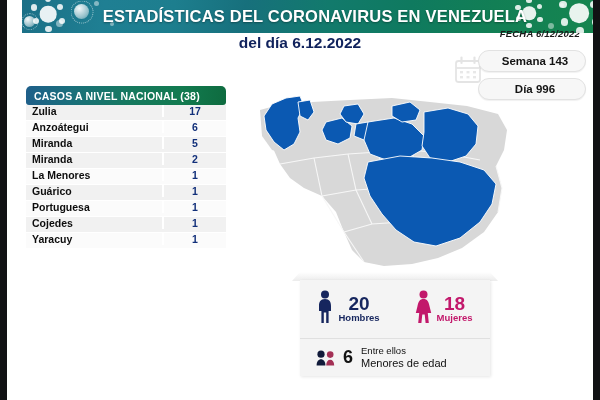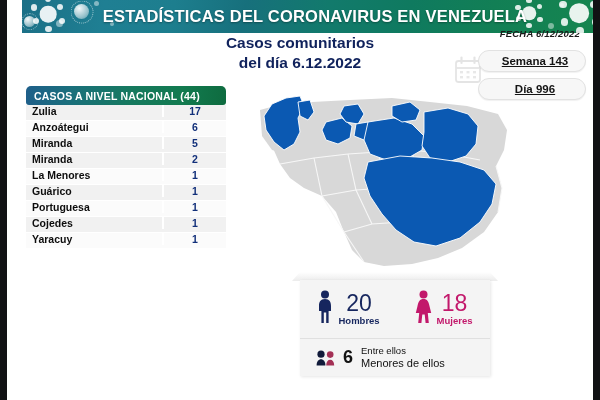--- a/index.html
+++ b/index.html
@@ -88,21 +88,20 @@
     display:flex; flex-direction:column; gap:6px; align-items:flex-end;
   }
   .pill {
     background:#f7f7f7;
     border:1px solid #e2e2e2;
     border-radius:13px;
     padding:4px 14px 4px 20px;
     font-size:11.5px; font-weight:bold; color:#141414;
     min-width:108px; text-align:center;
     box-shadow:0 1px 1px rgba(0,0,0,.06);
-    text-decoration:underline;
   }
   #cal-icon {
     position:absolute; right:118px; top:56px;
     width:28px; height:28px;
     opacity:.22;
   }
 
   
   #table-card {
     position:absolute; left:26px; top:86px; width:200px;
@@ -156,21 +155,21 @@
     box-shadow:1px 1px 3px rgba(0,0,0,.10);
   }
   #gender-row {
     position:absolute; left:0; top:8px; width:190px; height:57px;
     display:flex; align-items:center; justify-content:space-around;
   }
   .gender {
     display:flex; align-items:center; gap:5px;
   }
   .gender .txt { text-align:center; line-height:1.05; }
-  .gender .num { font-size:23px; font-weight:normal; display:block; }
+  .gender .num { font-size:19px; font-weight:bold; display:block; }
   .gender .lbl { font-size:9.5px; font-weight:bold; display:block; }
   .gender.men .num, .gender.men .lbl { color:#16265e; }
   .gender.women .num, .gender.women .lbl { color:#c2186b; }
 
   #minors-row {
     position:absolute; left:0; top:66px; width:190px; height:38px;
     border-top:1px solid #e0e0e0;
     display:flex; align-items:center; gap:8px; padding-left:16px;
   }
   #minors-row .mnum {
@@ -224,21 +223,20 @@
       <div class="sp" style="left:2%; top:64%;"></div>
       <div class="sp" style="left:-2%; top:18%;"></div>
     </div>
     <div class="dotblob" style="right:54px; top:23px; width:6px; height:6px;"></div>
     <div class="dotblob" style="right:44px; top:3px; width:4px; height:4px;"></div>
 
     <div class="title">ESTADÍSTICAS DEL CORONAVIRUS EN VENEZUELA</div>
   </div>
 
   <div id="subtitle">
-    <span class="l1">Casos comunitarios</span>
     <span class="l2">del día 6.12.2022</span>
   </div>
 
   <div id="fecha">FECHA 6/12/2022</div>
 
   <div id="cal-icon">
     <svg viewBox="0 0 28 28" xmlns="http://www.w3.org/2000/svg">
       <rect x="2" y="5" width="24" height="21" rx="2.5" fill="none" stroke="#888" stroke-width="1.8"></rect>
       <line x1="2" y1="12" x2="26" y2="12" stroke="#888" stroke-width="1.8"></line>
       <line x1="7.5" y1="1.5" x2="7.5" y2="7" stroke="#888" stroke-width="2.2" stroke-linecap="round"></line>
@@ -253,21 +251,21 @@
       </g>
     </svg>
   </div>
 
   <div id="badge-wrap">
     <div class="pill">Semana 143</div>
     <div class="pill">Día 996</div>
   </div>
 
   <div id="table-card">
-    <div id="table-head">CASOS A NIVEL NACIONAL  (44)</div>
+    <div id="table-head">CASOS A NIVEL NACIONAL  (38)</div>
     <div id="table-body">
         <div class="trow odd">
           <div class="state">Zulia</div>
           <div class="count">17</div>
         </div>
         <div class="trow even">
           <div class="state">Anzoátegui</div>
           <div class="count">6</div>
         </div>
         <div class="trow odd">
@@ -381,18 +379,18 @@
         <svg width="19" height="16" viewBox="0 0 19 16" xmlns="http://www.w3.org/2000/svg">
           <circle cx="5" cy="4.2" r="3.6" fill="#111a3a"></circle>
           <path d="M0.6,15.5 C0.6,11.4 2.6,9.2 5,9.2 C7.4,9.2 9.4,11.4 9.4,15.5 Z" fill="#111a3a"></path>
           <circle cx="14.2" cy="4.6" r="3.3" fill="#a33055"></circle>
           <path d="M10.2,15.5 C10.2,11.8 12,9.8 14.2,9.8 C16.4,9.8 18.2,11.8 18.2,15.5 Z" fill="#a33055"></path>
         </svg>
       </span>
       <span class="mnum">6</span>
       <span class="mtxt">
         <span class="a">Entre ellos</span>
-        <span class="b">Menores de ellos</span>
+        <span class="b">Menores de edad</span>
       </span>
     </div>
   </div>
 
 </div>
 
 </body></html>

